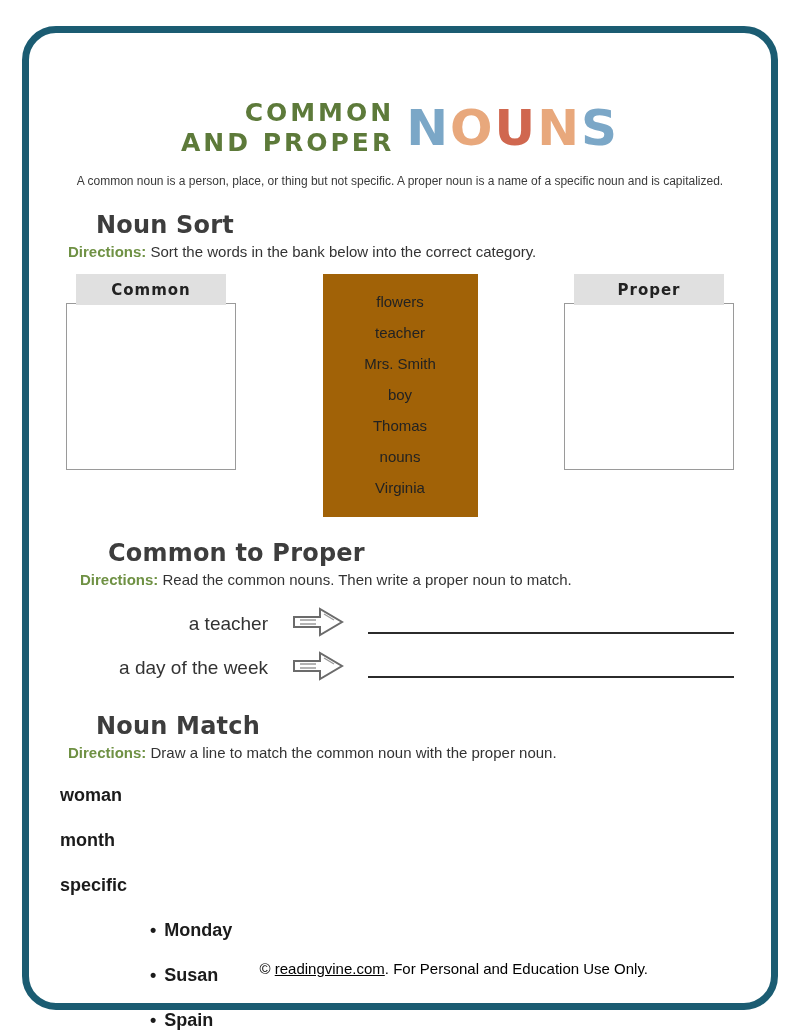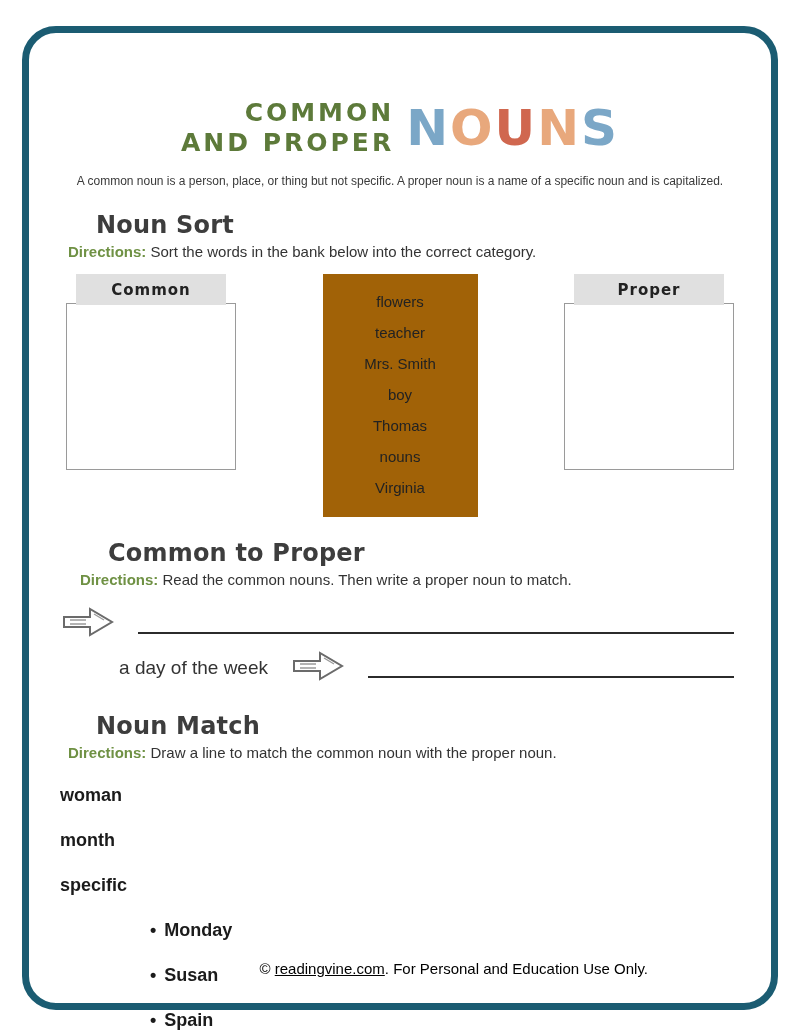--- a/index.html
+++ b/index.html
@@ -251,20 +251,21 @@
     </div>
 
     <div class="section">
       <div class="section-title indent-2">Common to Proper</div>
       <div class="directions indent-2">
         <span class="dir-label">Directions:</span><span> Read the common nouns. Then write a proper noun to match.</span>
       </div>
 
       <div class="c2p-list">
         <div class="c2p-row">
+          <div class="c2p-label">a teacher</div>
           <div class="arrow-cell">
             <svg width="56" height="34" viewBox="0 0 56 34">
                 <path d="M4 12 L30 12 L30 4 L52 17 L30 30 L30 22 L4 22 Z" fill="none" stroke="#6b6b6b" stroke-width="2"></path>
                 <path d="M10 15 L26 15 M10 19 L26 19 M34 9 L44 15" stroke="#9a9a9a" stroke-width="1.4"></path>
               </svg>
           </div>
           <div class="line-cell"></div>
         </div>
         <div class="c2p-row">
           <div class="c2p-label">a day of the week</div>

